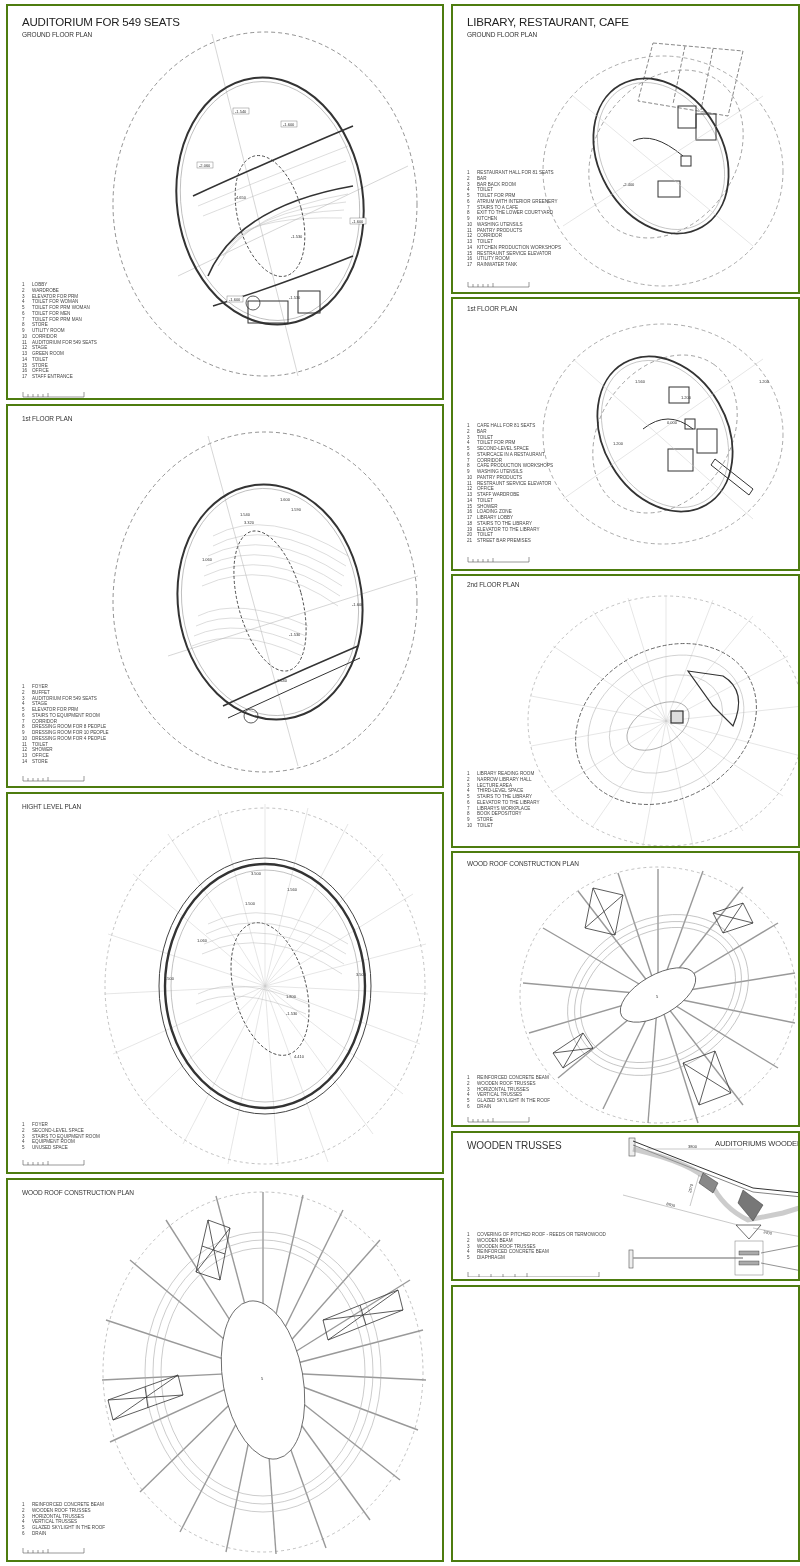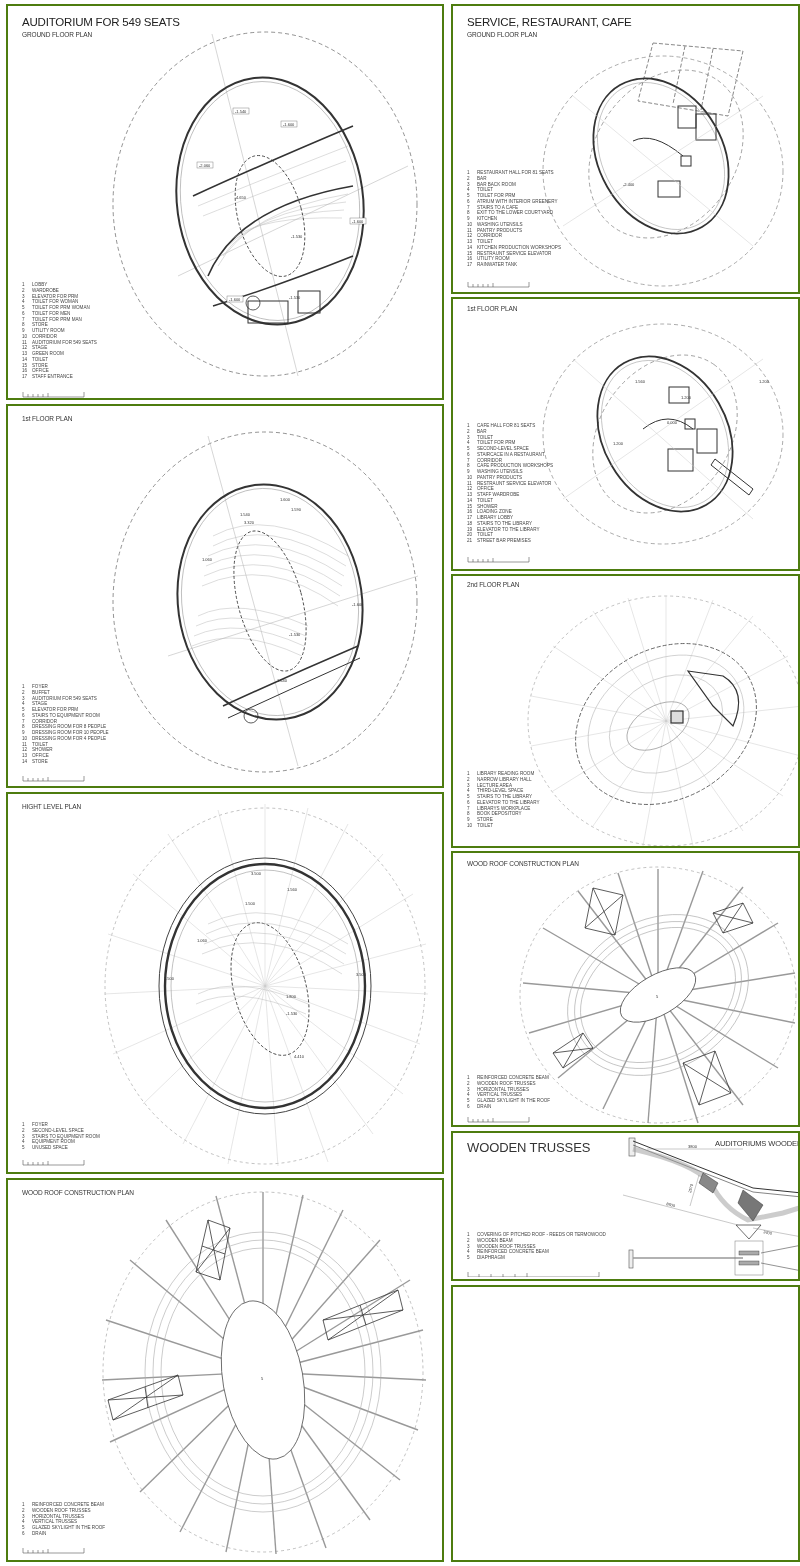--- a/index.html
+++ b/index.html
@@ -241,21 +241,21 @@
     <div class="row"><span class="num">4</span><span>VERTICAL TRUSSES</span></div>
     <div class="row"><span class="num">5</span><span>GLAZED SKYLIGHT IN THE ROOF</span></div>
     <div class="row"><span class="num">6</span><span>DRAIN</span></div>
   </div>
   <svg class="scale" width="70" height="8" style="left:14px;top:366px">
     <path d="M1 7 H62 M1 2 V7 M6 4 V7 M11 4 V7 M16 4 V7 M21 4 V7 M26 3 V7 M62 2 V7" stroke="#555" stroke-width="0.6" fill="none"></path>
   </svg>
 </div>
 
 <div class="panel" style="left:451px;top:4px;width:349px;height:290px;">
-  <div class="ptitle">SERVICE, RESTAURANT, CAFE</div>
+  <div class="ptitle">LIBRARY, RESTAURANT, CAFE</div>
   <div class="psub" style="top:25px">GROUND FLOOR PLAN</div>
   <svg class="plan" width="349" height="290" style="left:0;top:0">
     <ellipse cx="210" cy="165" rx="120" ry="115" fill="none" stroke="#888" stroke-width="0.7" stroke-dasharray="4,3"></ellipse>
     <ellipse cx="213" cy="148" rx="90" ry="70" fill="none" stroke="#888" stroke-width="0.7" stroke-dasharray="4,3" transform="rotate(-55 213 148)"></ellipse>
     <g stroke="#888" stroke-width="1" fill="none" stroke-dasharray="4,2">
       <path d="M200 37 L290 45 L275 110 L185 95 Z"></path>
       <line x1="232" y1="40" x2="220" y2="98"></line>
         <line x1="260" y1="43" x2="248" y2="104"></line>
     </g>
     <ellipse cx="208" cy="150" rx="62" ry="82" fill="none" stroke="#333" stroke-width="1.8" transform="rotate(-30 208 150)"></ellipse>
@@ -436,21 +436,21 @@
     <div class="row"><span class="num">4</span><span>VERTICAL TRUSSES</span></div>
     <div class="row"><span class="num">5</span><span>GLAZED SKYLIGHT IN THE ROOF</span></div>
     <div class="row"><span class="num">6</span><span>DRAIN</span></div>
   </div>
   <svg class="scale" width="70" height="8" style="left:14px;top:262px">
     <path d="M1 7 H62 M1 2 V7 M6 4 V7 M11 4 V7 M16 4 V7 M21 4 V7 M26 3 V7 M62 2 V7" stroke="#555" stroke-width="0.6" fill="none"></path>
   </svg>
 </div>
 
 <div class="panel" style="left:451px;top:1131px;width:349px;height:150px;">
-  <div class="psub" style="top:7px;font-size:13px">WOODEN TRUSSES</div>
+  <div class="psub" style="top:7px;font-size:10px">WOODEN TRUSSES</div>
   <div class="psub" style="top:6px;left:262px;font-size:7.5px;white-space:nowrap">AUDITORIUMS WOODEN TRUSSES</div>
   <svg class="plan" width="349" height="150" style="left:0;top:0">
     <rect x="176" y="5" width="6" height="18" fill="#eee" stroke="#555" stroke-width="0.6"></rect>
     <path d="M180 8 L300 55 L349 60" fill="none" stroke="#333" stroke-width="1"></path>
     <path d="M180 12 L300 59 L349 64" fill="none" stroke="#333" stroke-width="0.6"></path>
     <path d="M180 16 Q240 30 258 50 Q270 75 295 87 L330 80 L349 74" fill="none" stroke="#999" stroke-width="5" opacity="0.5"></path>
     <path d="M290 57 L310 72 L300 88 L285 70 Z" fill="#777" stroke="#333" stroke-width="0.5"></path>
     <path d="M250 40 L265 50 L260 60 L246 50 Z" fill="#888" stroke="#333" stroke-width="0.5"></path>
     <path d="M283 92 L308 92 L296 106 Z" fill="#fff" stroke="#333" stroke-width="0.7"></path>
     <line x1="170" y1="62" x2="285" y2="92" stroke="#777" stroke-width="0.4"></line>

